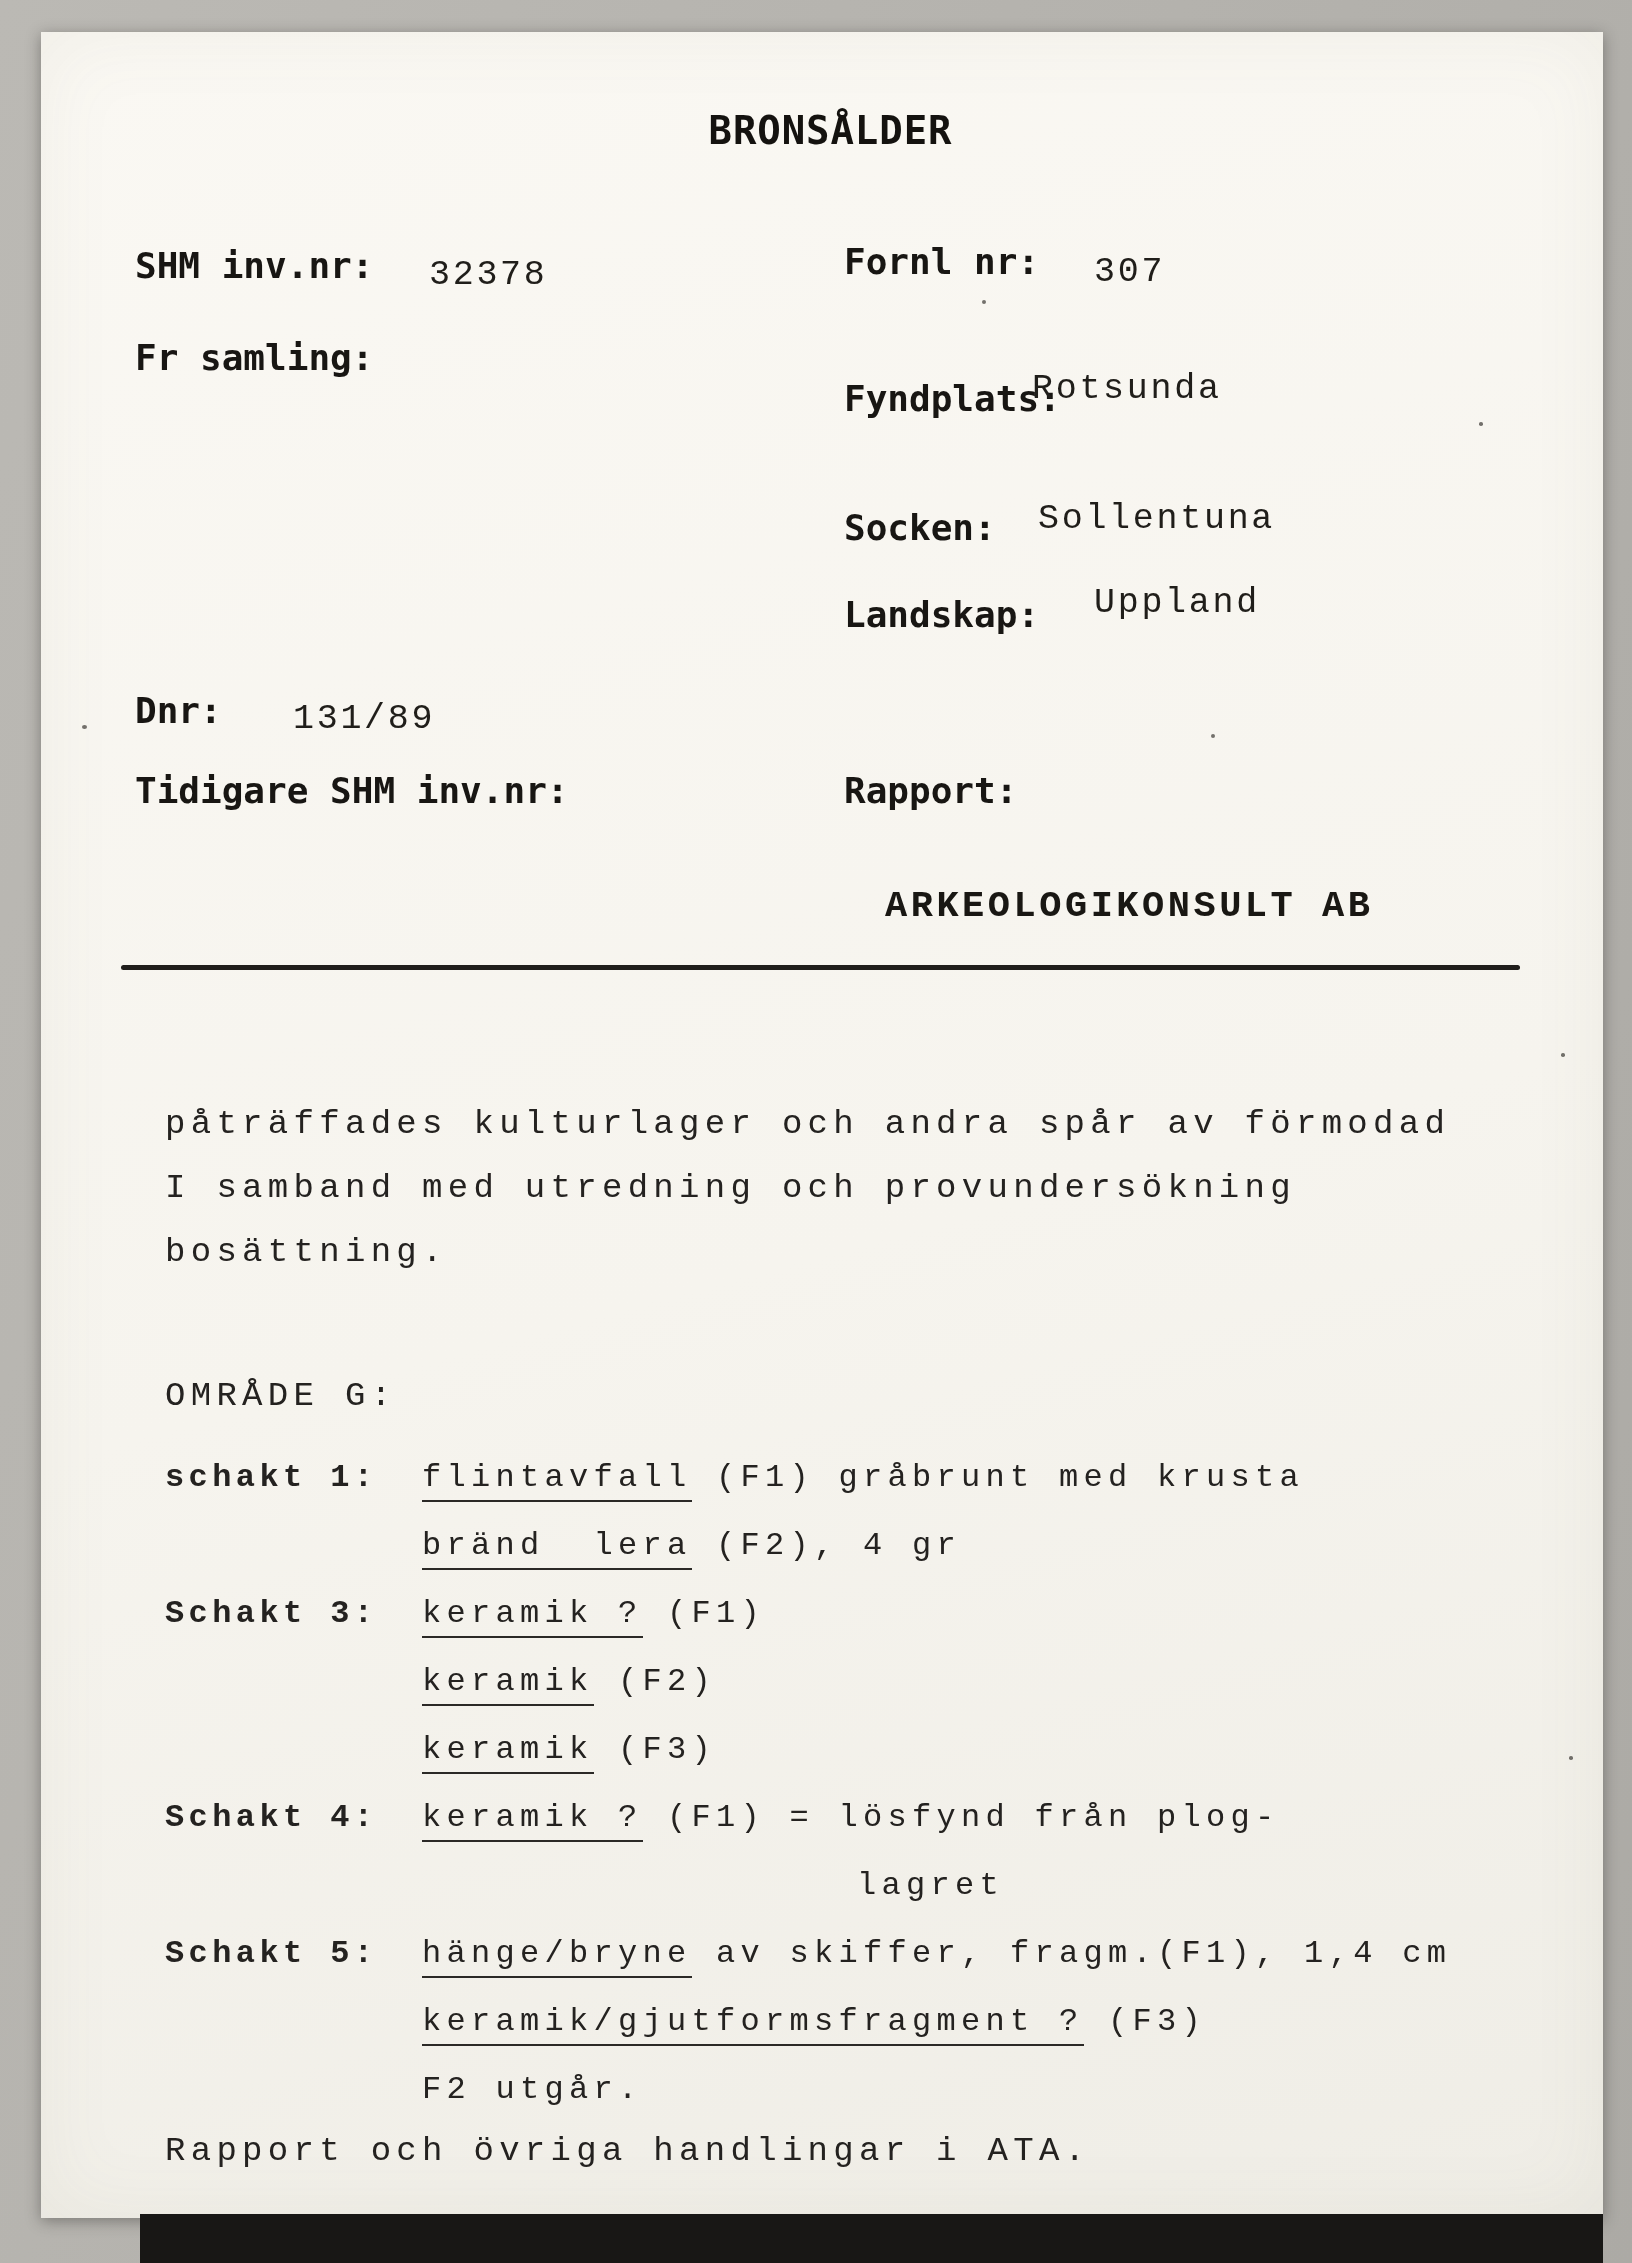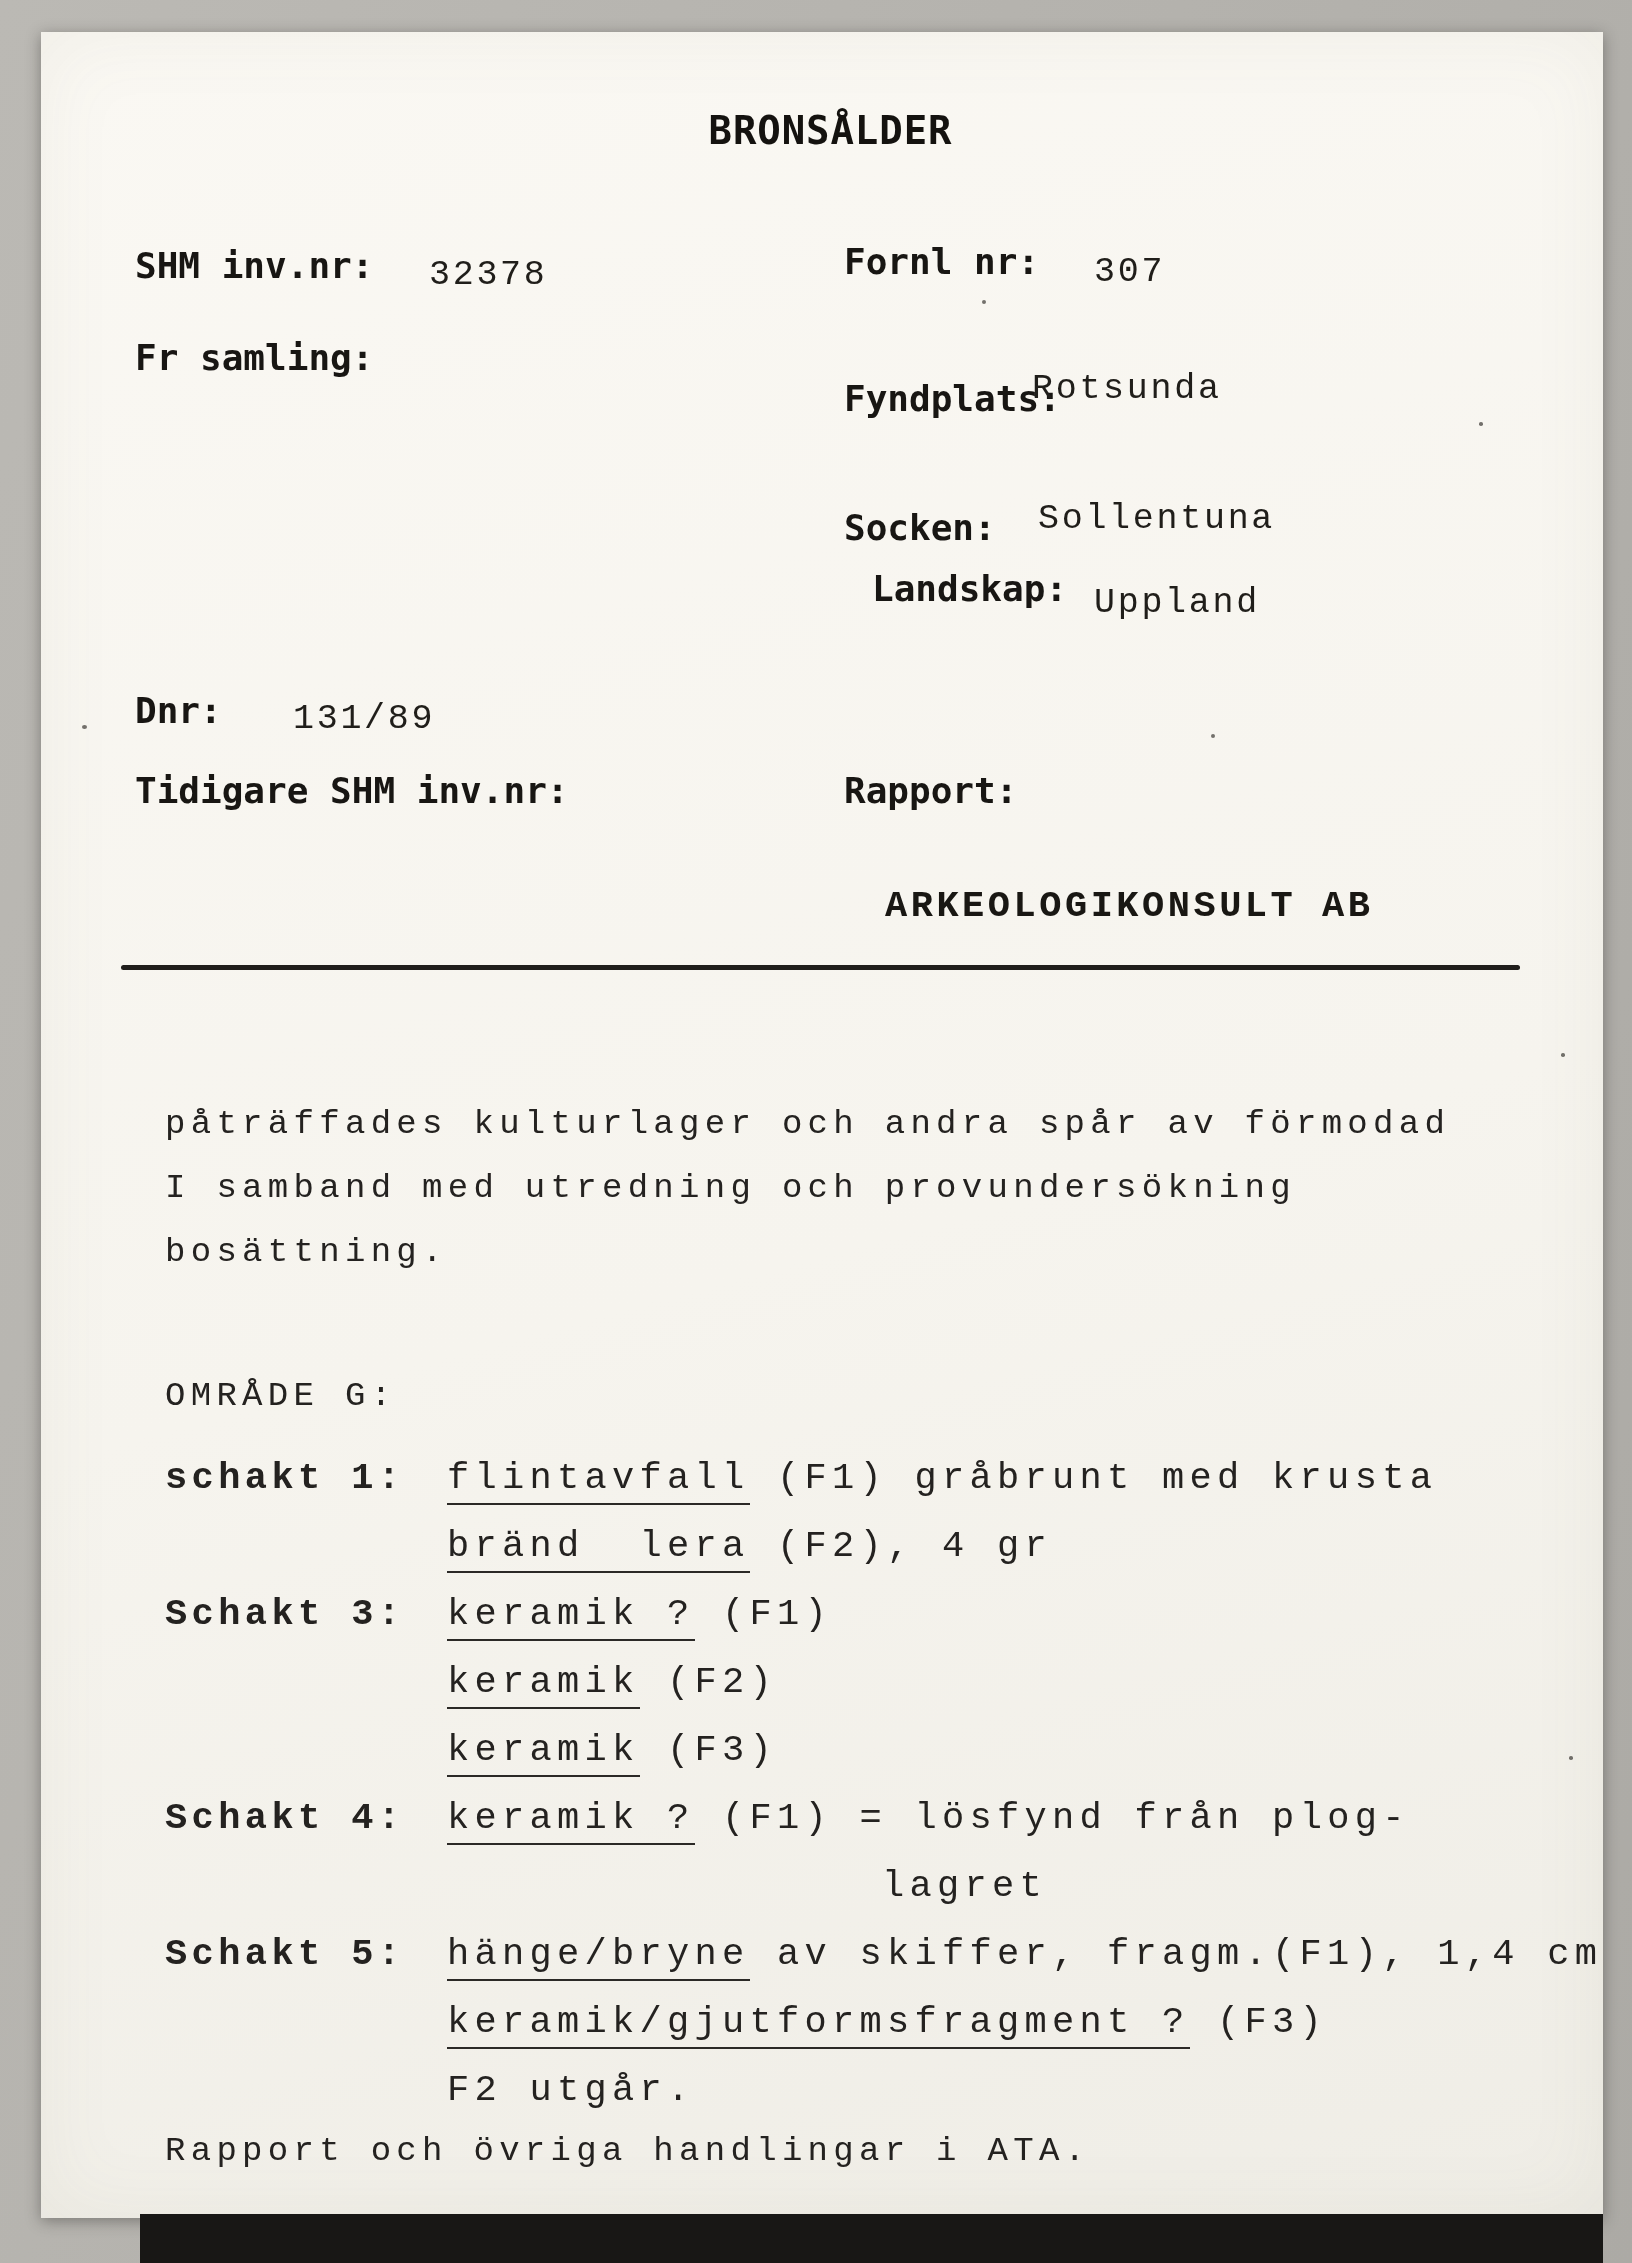--- a/index.html
+++ b/index.html
@@ -49,21 +49,21 @@
     position:absolute; left:124px; top:1060px; width:1401px;
     color:#242220;
   }
   .intro-line {
     font-size:34px; letter-spacing:5.3px; line-height:64px; white-space:pre;
   }
   .area {
     margin-top:80px; font-size:34px; letter-spacing:5.3px; line-height:64px; white-space:pre;
   }
   .finds { margin-top:16px; }
-  .find-row { display:flex; line-height:68px; font-size:37px;gap:25px; }
+  .find-row { display:flex; line-height:68px; font-size:32px; }
   .find-label { width:257px; flex:none; font-weight:700; letter-spacing:4.4px; white-space:pre; }
   .find-content { white-space:pre; letter-spacing:5.3px; }
   .pad-lagret { padding-left:435px; }
   .u { border-bottom:2.7px solid #2b2926; padding-bottom:4px; }
   .footer-line {
     margin-top:-5.3px; font-size:34px; letter-spacing:5.3px; line-height:64px; white-space:pre;
   }
   .speck { position:absolute; background:#3a3833; border-radius:50%; opacity:.7; }
 </style>
 </head>
@@ -83,21 +83,21 @@
 
     <div class="flabel" style="left:94px; top:305px;">Fr samling:</div>
     <div class="fvalue" style="left:388px; top:316px;"></div>
 
     <div class="flabel" style="left:803px; top:298px;margin-top:48px;">Fyndplats:</div>
     <div class="fvalue" style="left:991px; top:337px;">Rotsunda</div>
 
     <div class="flabel" style="left:803px; top:475px;">Socken:</div>
     <div class="fvalue" style="left:997px; top:467px;">Sollentuna</div>
 
-    <div class="flabel" style="left:803px; top:536px;margin-left:28px;">Landskap:</div>
+    <div class="flabel" style="left:803px; top:562px;">Landskap:</div>
     <div class="fvalue" style="left:1053px; top:551px;">Uppland</div>
 
     <div class="flabel" style="left:94px; top:658px;">Dnr:</div>
     <div class="fvalue" style="left:252px; top:667px;">131/89</div>
 
     <div class="flabel" style="left:94px; top:738px;">Tidigare SHM inv.nr:</div>
     <div class="fvalue" style="left:541px; top:748px;"></div>
 
     <div class="flabel" style="left:803px; top:738px;">Rapport:</div>
     <div class="fvalue" style="left:1011px; top:748px;"></div>

